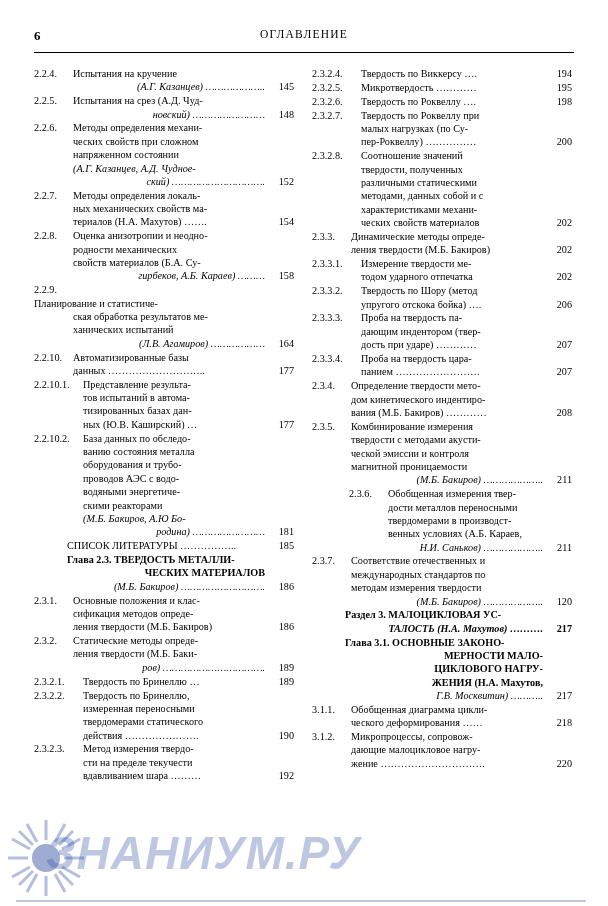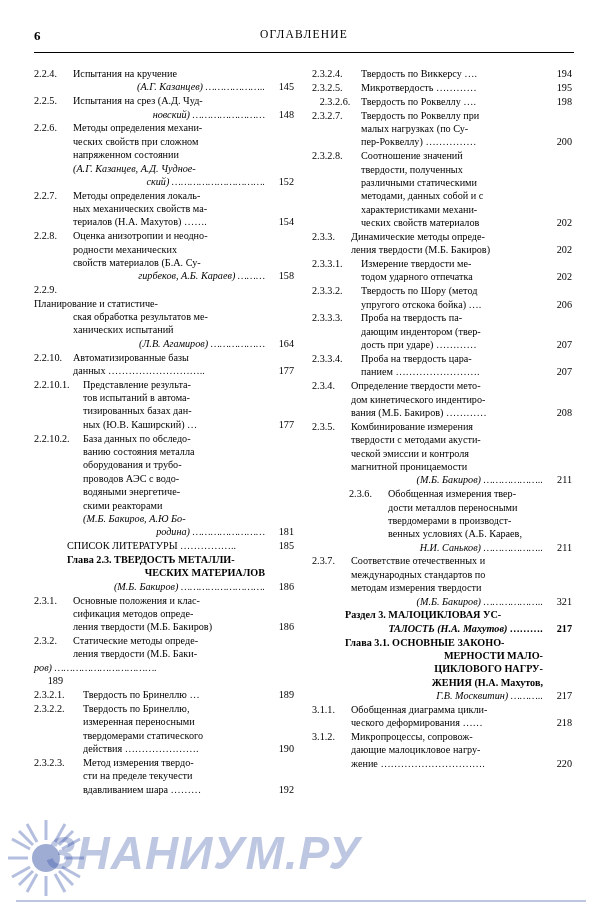--- a/index.html
+++ b/index.html
@@ -364,21 +364,21 @@
             <div style="display: flex; align-items: flex-start;">
               <span class="num" style="width: 36px;">2.3.2.</span>
               <span class="txt">Статические методы опреде-</span>
               <span class="pg"></span>
             </div>
             <div style="display: flex; align-items: flex-start;">
               <span class="num" style="width: 36px;"></span>
               <span class="txt" style="font-style: normal;">ления твердости (М.Б. Баки-</span>
               <span class="pg"></span>
             </div>
-            <div style="display: flex; align-items: flex-start; flex-direction: column;">
+            <div style="display: flex; align-items: flex-start;">
               <span class="num" style="width: 36px;"></span>
               <span class="txt" style="font-style: italic; text-align: right; display: block;">ров) …………………………….</span>
               <span class="pg">189</span>
             </div>
           </li>
           <li class="entry-block" style="display: block;">
             <div style="display: flex; align-items: flex-start;">
               <span class="num" style="width: 46px;">2.3.2.1.</span>
               <span class="txt">Твердость по Бринеллю …</span>
               <span class="pg">189</span>
@@ -436,21 +436,21 @@
           </li>
           <li class="entry-block" style="display: block;">
             <div style="display: flex; align-items: flex-start; font-family: Liberation Serif, serif;">
               <span class="num" style="width: 46px;">2.3.2.5.</span>
               <span class="txt">Микротвердость …………</span>
               <span class="pg">195</span>
             </div>
           </li>
           <li class="entry-block" style="display: block;">
             <div style="display: flex; align-items: flex-start;">
-              <span class="num" style="width: 46px; text-align: center;">2.3.2.6.</span>
+              <span class="num" style="width: 46px;">2.3.2.6.</span>
               <span class="txt">Твердость по Роквеллу ….</span>
               <span class="pg">198</span>
             </div>
           </li>
           <li class="entry-block" style="display: block;">
             <div style="display: flex; align-items: flex-start;">
               <span class="num" style="width: 46px;">2.3.2.7.</span>
               <span class="txt">Твердость по Роквеллу при</span>
               <span class="pg"></span>
             </div>
@@ -645,21 +645,21 @@
               <span class="pg"></span>
             </div>
             <div style="display: flex; align-items: flex-start;">
               <span class="num" style="width: 36px;"></span>
               <span class="txt">методам измерения твердости</span>
               <span class="pg"></span>
             </div>
             <div style="display: flex; align-items: flex-start;">
               <span class="num" style="width: 36px;"></span>
               <span class="txt" style="font-style: italic; text-align: right; display: block;">(М.Б. Бакиров) ………………..</span>
-              <span class="pg">321</span>
+              <span class="pg">120</span>
             </div>
           </li>
           <li class="entry-block" style="display: block;">
             <div style="display: flex; align-items: flex-start;">
               <span class="num" style="width: 30px; font-weight: bold;"></span>
               <span class="txt" style="font-weight: bold;">Раздел 3. МАЛОЦИКЛОВАЯ УС-</span>
               <span class="pg" style="font-weight: bold;"></span>
             </div>
             <div style="display: flex; align-items: flex-start;">
               <span class="num" style="width: 30px; font-weight: bold;"></span>

